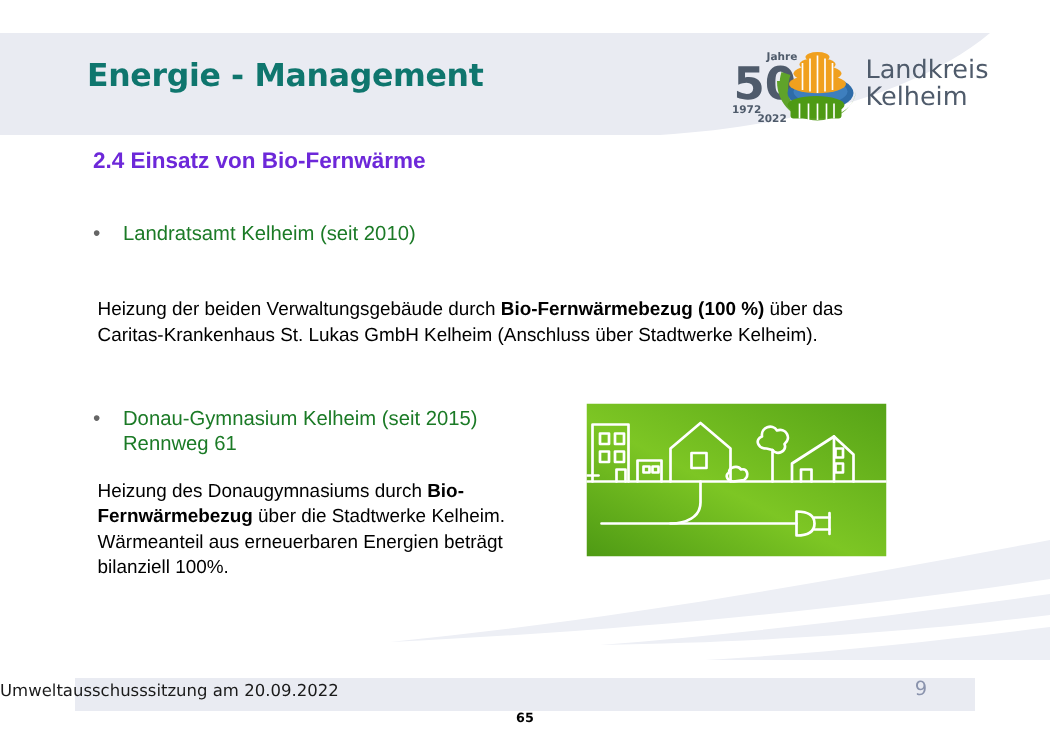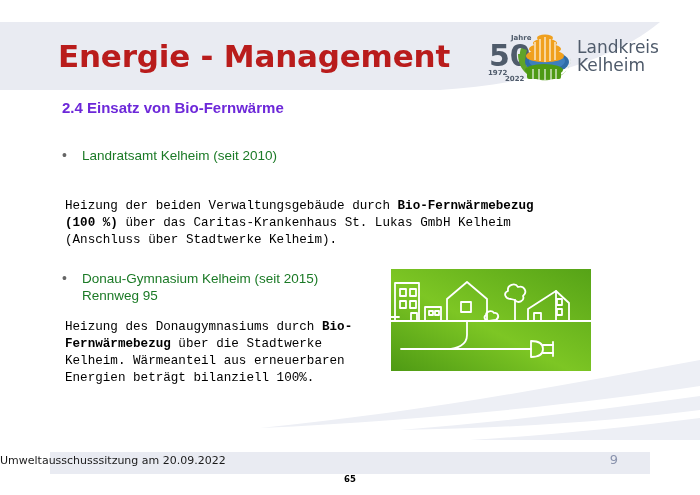--- a/index.html
+++ b/index.html
@@ -33,24 +33,24 @@
     height: 68px;
     z-index: 1;
   }
   .header-band svg { display: block; }
 
   .slide-title {
     position: absolute;
     left: 58px;
     top: 38px;
     z-index: 4;
-    font-size: 31px;
+    font-size: 21px;
     font-weight: bold;
     letter-spacing: -0.2px;
-    color: #b91c1c;
+    color: #0f766e;
     font-family: "DejaVu Sans", sans-serif;
     white-space: nowrap;
   }
 
   
   .logo {
     position: absolute;
     left: 487px;
     top: 28px;
     width: 150px;
@@ -101,21 +101,21 @@
     line-height: 17px;
     font-family: "Liberation Sans", sans-serif;
   }
 
   .para {
     position: absolute;
     z-index: 4;
     color: #000000;
     font-size: 12.6px;
     line-height: 17px;
-    font-family: Liberation Mono, monospace;
+    font-family: Liberation Sans, sans-serif;
   }
   .para b { font-weight: bold; }
 
   #bullet-1 { left: 62px; top: 147px; }
   #para-1   { left: 65px; top: 198px; width: 500px; }
   #bullet-2 { left: 62px; top: 270px; }
   #para-2   { left: 65px; top: 319px; width: 300px; }
 
   
   .energy-image {
@@ -248,21 +248,21 @@
       <span>Landratsamt Kelheim (seit 2010)</span><br>
     </span>
   </div>
 
   <div class="para" id="para-1"><span>Heizung der beiden Verwaltungsgebäude durch </span><b>Bio-Fernwärmebezug (100 %)</b><span> über das Caritas-Krankenhaus St. Lukas GmbH Kelheim (Anschluss über Stadtwerke Kelheim).</span></div>
 
   <div class="bullet-block" id="bullet-2">
     <span class="bullet-dot">•</span>
     <span class="bullet-lines">
       <span>Donau-Gymnasium Kelheim (seit 2015)</span><br>
-      <span>Rennweg 95</span>
+      <span>Rennweg 61</span>
     </span>
   </div>
 
   <div class="para" id="para-2"><span>Heizung des Donaugymnasiums durch </span><b>Bio-Fernwärmebezug</b><span> über die Stadtwerke Kelheim. Wärmeanteil aus erneuerbaren Energien beträgt bilanziell 100%.</span></div>
 
   <div class="energy-image">
     <svg width="200" height="102" viewBox="0 0 200 102" xmlns="http://www.w3.org/2000/svg">
       <defs>
         <linearGradient id="greenGrad" x1="0" y1="1" x2="1" y2="0">
           <stop offset="0%" stop-color="#4E9A14"></stop>

